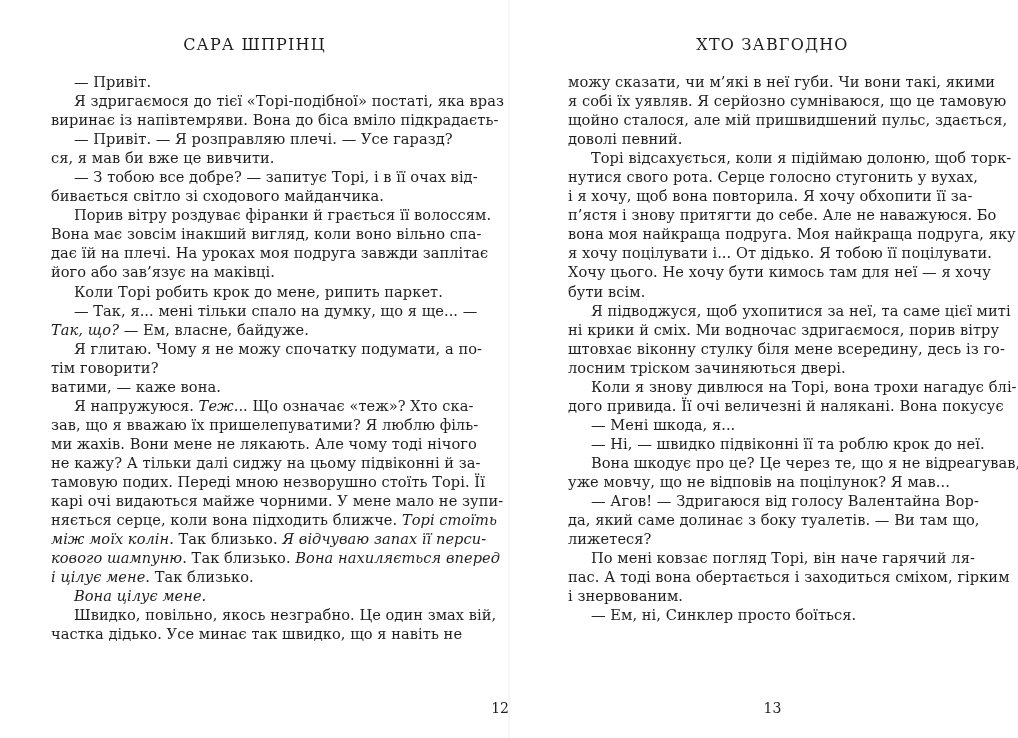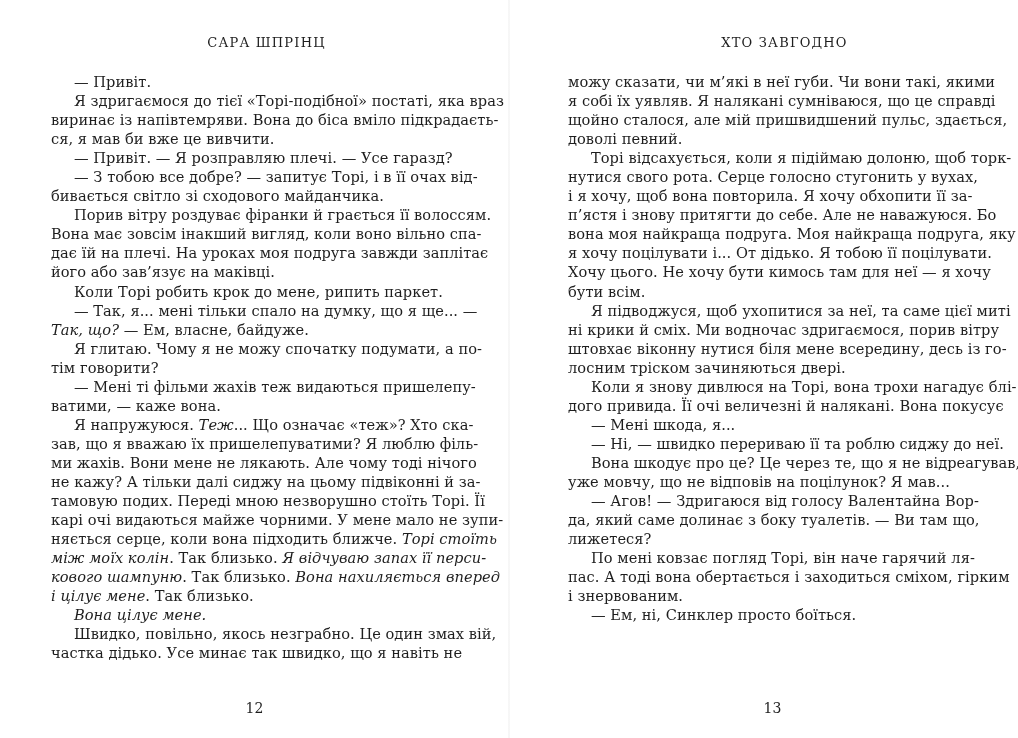--- a/index.html
+++ b/index.html
@@ -2,60 +2,59 @@
 <html><head>
 <meta charset="utf-8">
 <style>
   html, body { margin: 0; padding: 0; background: #ffffff; }
   body { width: 1018px; height: 738px; position: relative; overflow: hidden;
          font-family: "DejaVu Serif", "Liberation Serif", serif; color: #1e1e1e; }
   .page { position: absolute; top: 0; height: 738px; }
   .page.left { left: 0; width: 509px; }
   .page.right { left: 509px; width: 509px; }
   .running-head { position: absolute; top: 35px; width: 100%; text-align: center;
-                  font-size: 13px; letter-spacing: 1.2px; padding-left: 12px; }
+                  font-size: 16px; letter-spacing: 1.2px; }
   .page.left .running-head { left: 0; }
   .page.right .running-head { left: 9px; }
   .text-block { position: absolute; top: 72px; width: 402px; }
   .page.left .text-block { left: 51px; }
   .page.right .text-block { left: 59px; }
   .line { height: 19.05px; line-height: 19.05px; font-size: 14.6px; white-space: nowrap;
           text-align: justify; text-align-last: justify; letter-spacing: 0.05px; }
   .line.last { text-align-last: left; }
   .line.indent { padding-left: 23px; }
   .line i { font-style: italic; }
   .folio { position: absolute; top: 700px; width: 100%; text-align: center; font-size: 14px; }
-  .page.left .folio { left: 0; }
+  .page.left .folio { left: 0; text-align: right; }
   .page.right .folio { left: 9px; }
   .gutter { position: absolute; left: 508px; top: 0; width: 2px; height: 738px;
             background: linear-gradient(to right, #fafafa, #f3f3f3, #fafafa); }
 </style>
 </head>
 <body>
 
 <div class="page left">
   <div class="running-head">САРА ШПРІНЦ</div>
   <div class="text-block" id="left-text">
       <div class="line indent last">— Привіт.</div>
       <div class="line indent">Я здригаємося до тієї «Торі-подібної» постаті, яка враз</div>
       <div class="line">виринає із напівтемряви. Вона до біса вміло підкрадаєть-</div>
+      <div class="line indent last">— Привіт. — Я розправляю плечі. — Усе гаразд?</div>
       <div class="line last">ся, я мав би вже це вивчити.</div>
-      <div class="line indent last">— Привіт. — Я розправляю плечі. — Усе гаразд?</div>
       <div class="line indent">— З тобою все добре? — запитує Торі, і в її очах від-</div>
       <div class="line last">бивається світло зі сходового майданчика.</div>
       <div class="line indent">Порив вітру роздуває фіранки й грається її волоссям.</div>
       <div class="line">Вона має зовсім інакший вигляд, коли воно вільно спа-</div>
       <div class="line">дає їй на плечі. На уроках моя подруга завжди заплітає</div>
       <div class="line last">його або зав’язує на маківці.</div>
       <div class="line indent last">Коли Торі робить крок до мене, рипить паркет.</div>
       <div class="line indent">— Так, я... мені тільки спало на думку, що я ще... —</div>
       <div class="line last"><i>Так, що?</i> — Ем, власне, байдуже.</div>
       <div class="line indent">Я глитаю. Чому я не можу спочатку подумати, а по-</div>
       <div class="line last">тім говорити?</div>
-      <div class="line indent">— Мені ті фільми жахів теж видаються пришелепу-</div>
       <div class="line last">ватими, — каже вона.</div>
       <div class="line indent">Я напружуюся. <i>Теж</i>... Що означає «теж»? Хто ска-</div>
       <div class="line">зав, що я вважаю їх пришелепуватими? Я люблю філь-</div>
       <div class="line">ми жахів. Вони мене не лякають. Але чому тоді нічого</div>
       <div class="line">не кажу? А тільки далі сиджу на цьому підвіконні й за-</div>
       <div class="line">тамовую подих. Переді мною незворушно стоїть Торі. Її</div>
       <div class="line">карі очі видаються майже чорними. У мене мало не зупи-</div>
       <div class="line">няється серце, коли вона підходить ближче. <i>Торі стоїть</i></div>
       <div class="line"><i>між моїх колін</i>. Так близько. <i>Я відчуваю запах її перси-</i></div>
       <div class="line"><i>кового шампуню</i>. Так близько. <i>Вона нахиляється вперед</i></div>
@@ -66,39 +65,39 @@
     </div>
   <div class="folio">12</div>
 </div>
 
 <div class="gutter"></div>
 
 <div class="page right">
   <div class="running-head">ХТО ЗАВГОДНО</div>
   <div class="text-block" id="right-text">
       <div class="line">можу сказати, чи м’які в неї губи. Чи вони такі, якими</div>
-      <div class="line">я собі їх уявляв. Я налякані сумніваюся, що це справді</div>
+      <div class="line">я собі їх уявляв. Я серйозно сумніваюся, що це тамовую</div>
       <div class="line">щойно сталося, але мій пришвидшений пульс, здається,</div>
       <div class="line last">доволі певний.</div>
       <div class="line indent">Торі відсахується, коли я підіймаю долоню, щоб торк-</div>
       <div class="line">нутися свого рота. Серце голосно стугонить у вухах,</div>
       <div class="line">і я хочу, щоб вона повторила. Я хочу обхопити її за-</div>
       <div class="line">п’ястя і знову притягти до себе. Але не наважуюся. Бо</div>
       <div class="line">вона моя найкраща подруга. Моя найкраща подруга, яку</div>
       <div class="line">я хочу поцілувати і... От дідько. Я тобою її поцілувати.</div>
       <div class="line">Хочу цього. Не хочу бути кимось там для неї — я хочу</div>
       <div class="line last">бути всім.</div>
       <div class="line indent">Я підводжуся, щоб ухопитися за неї, та саме цієї миті</div>
       <div class="line">ні крики й сміх. Ми водночас здригаємося, порив вітру</div>
-      <div class="line">штовхає віконну нутися біля мене всередину, десь із го-</div>
+      <div class="line">штовхає віконну стулку біля мене всередину, десь із го-</div>
       <div class="line last">лосним тріском зачиняються двері.</div>
       <div class="line indent">Коли я знову дивлюся на Торі, вона трохи нагадує блі-</div>
       <div class="line">дого привида. Її очі величезні й налякані. Вона покусує</div>
       <div class="line indent last">— Мені шкода, я...</div>
-      <div class="line indent">— Ні, — швидко перериваю її та роблю сиджу до неї.</div>
+      <div class="line indent">— Ні, — швидко підвіконні її та роблю крок до неї.</div>
       <div class="line indent">Вона шкодує про це? Це через те, що я не відреагував,</div>
       <div class="line last">уже мовчу, що не відповів на поцілунок? Я мав...</div>
       <div class="line indent">— Агов! — Здригаюся від голосу Валентайна Вор-</div>
       <div class="line">да, який саме долинає з боку туалетів. — Ви там що,</div>
       <div class="line last">лижетеся?</div>
       <div class="line indent">По мені ковзає погляд Торі, він наче гарячий ля-</div>
       <div class="line">пас. А тоді вона обертається і заходиться сміхом, гірким</div>
       <div class="line last">і знервованим.</div>
       <div class="line indent last">— Ем, ні, Синклер просто боїться.</div>
     </div>

